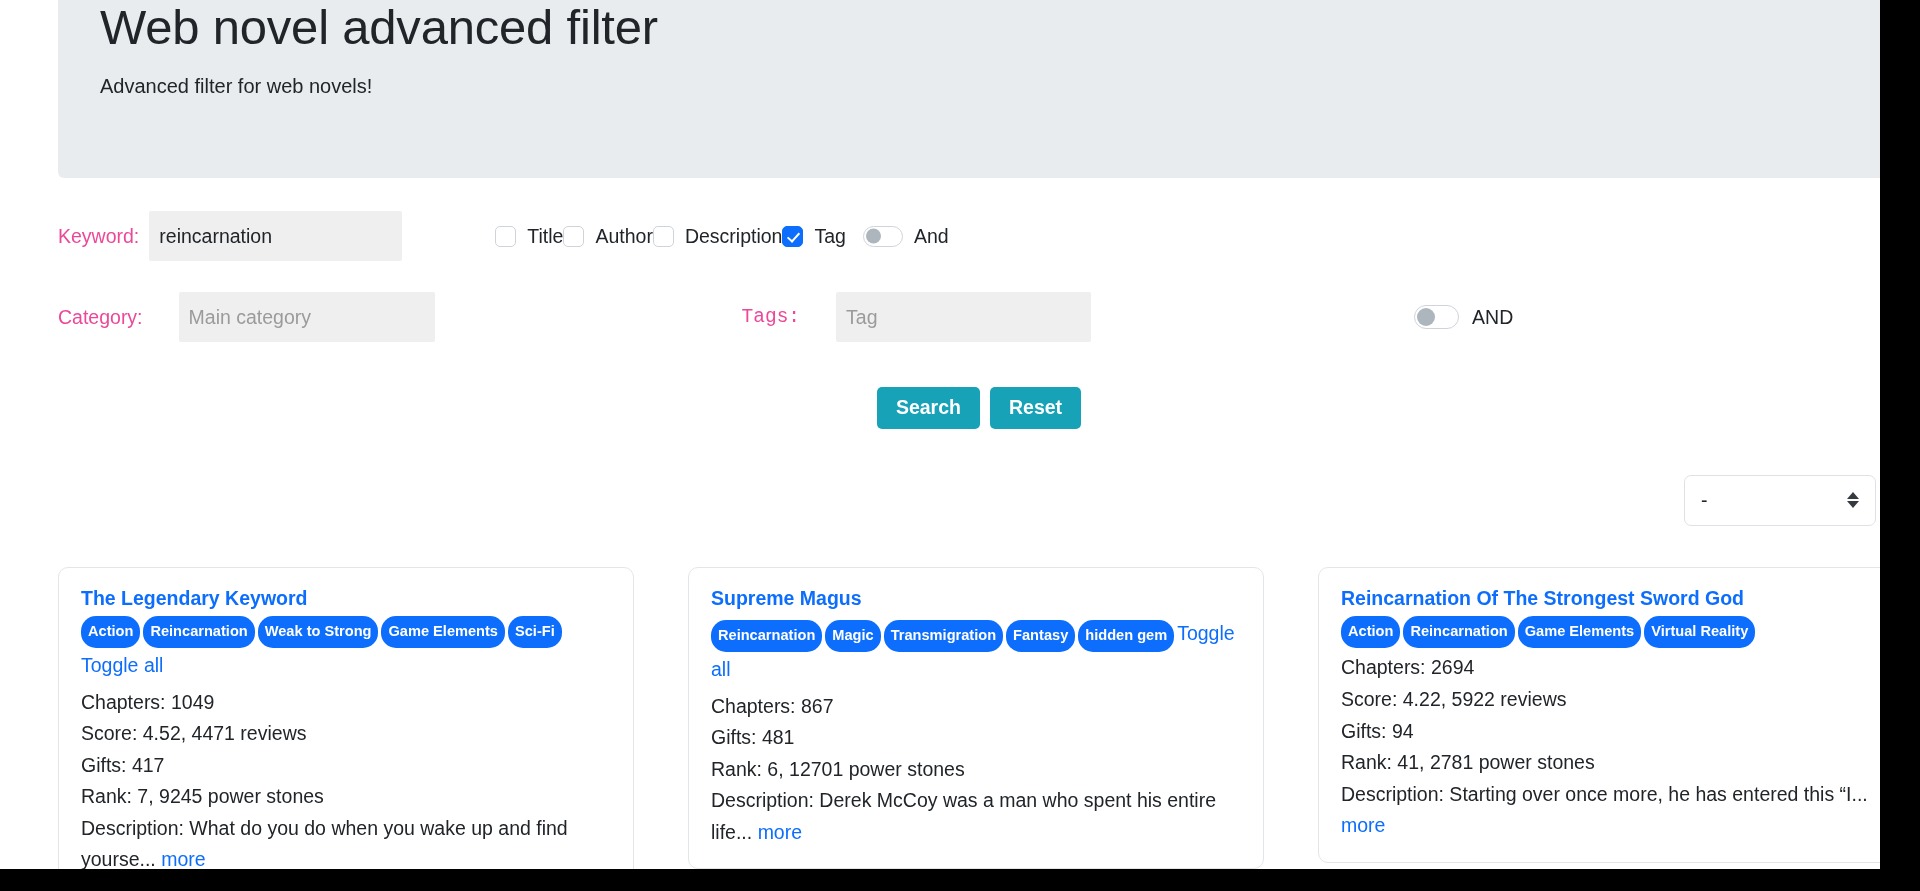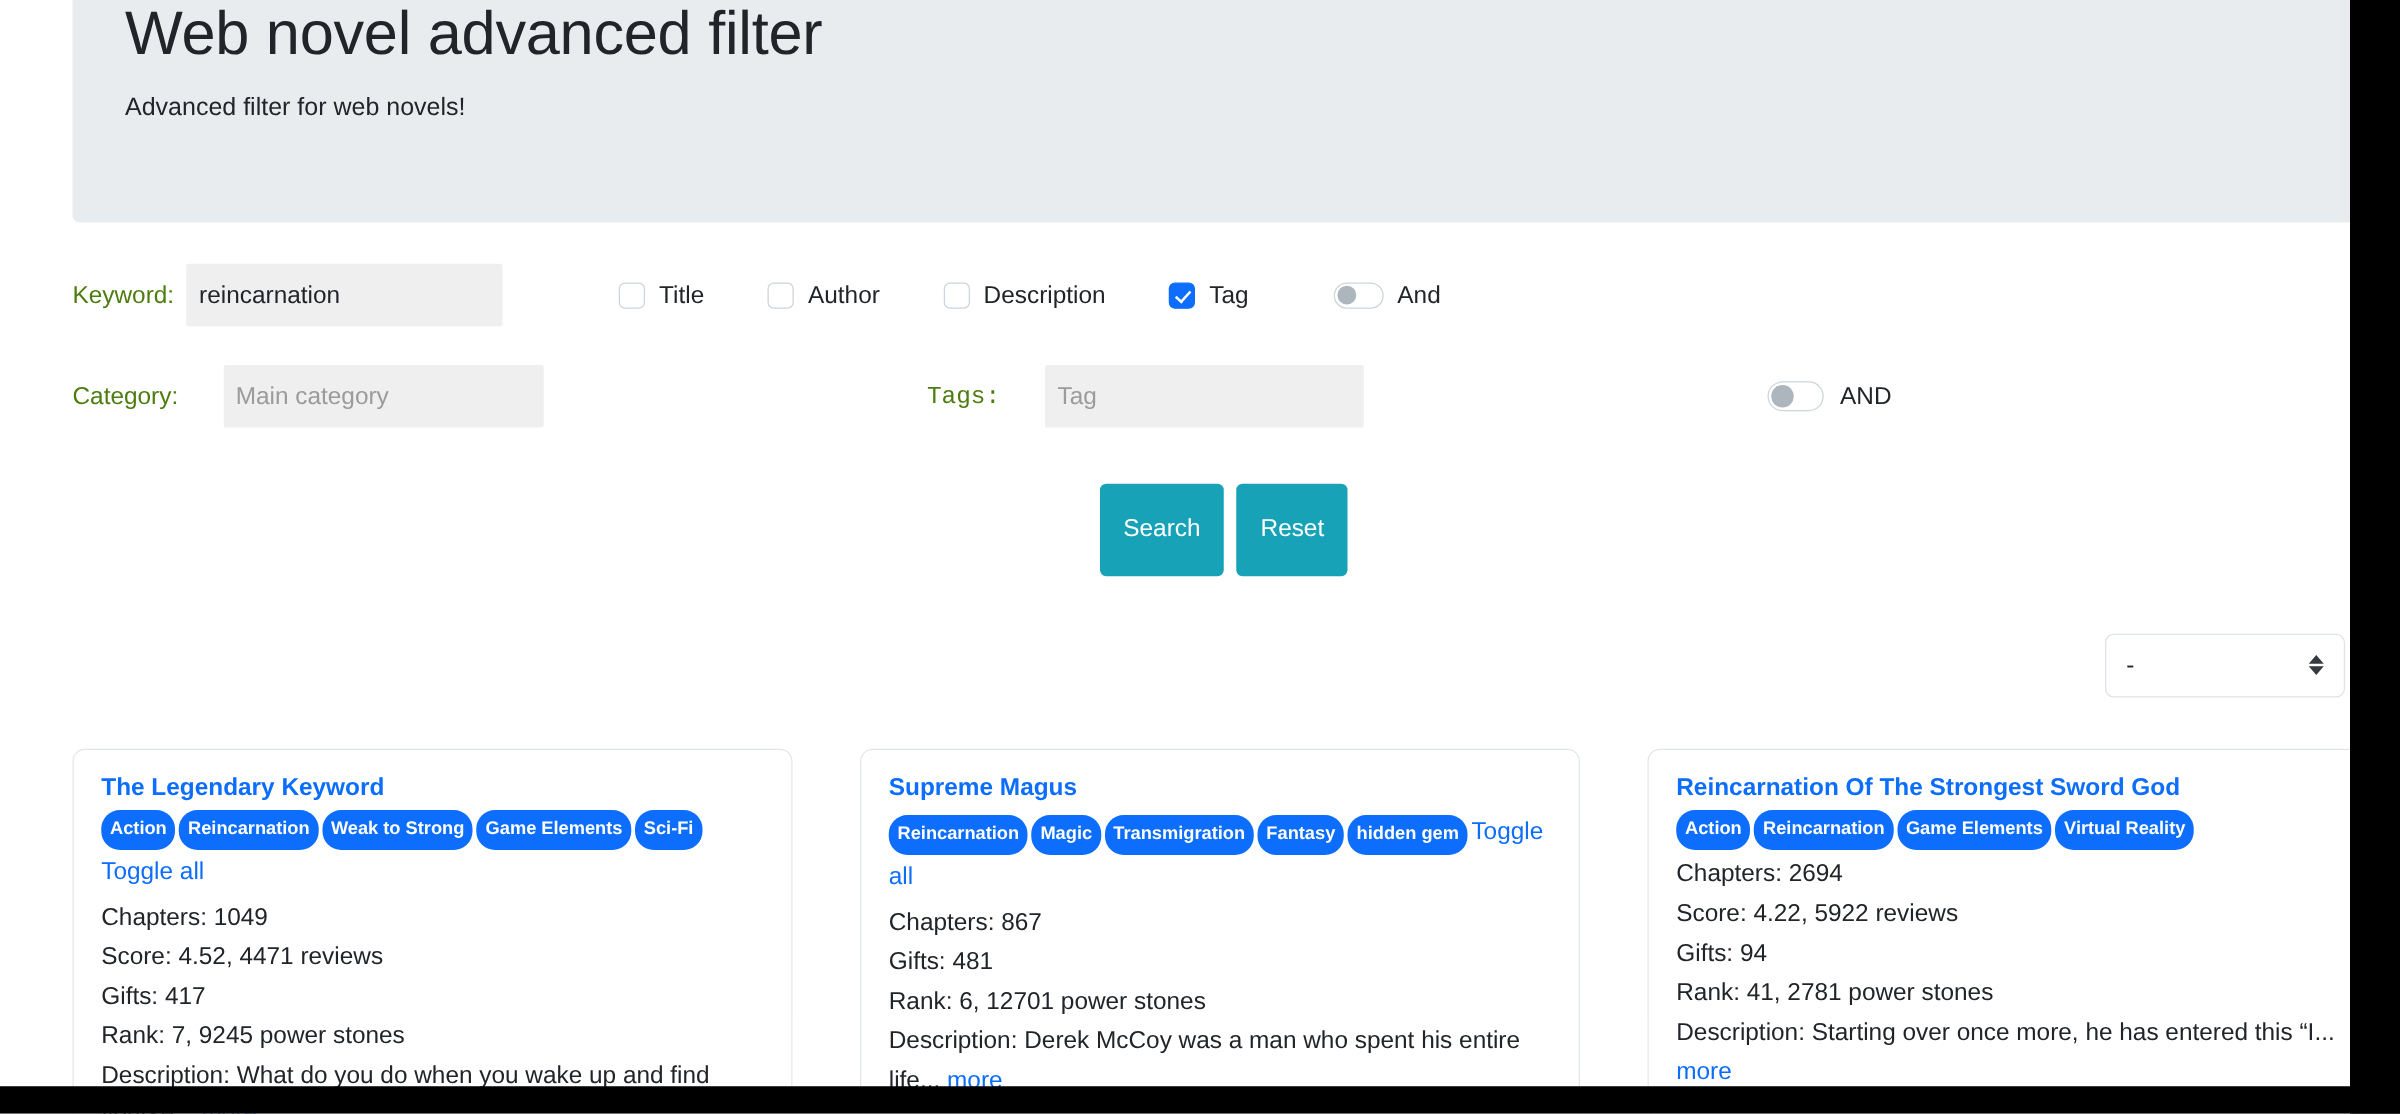--- a/index.html
+++ b/index.html
@@ -67,21 +67,21 @@
   .form-area { padding: 0 20px 0 18px; }
 
   .row-keyword {
     display: flex;
     align-items: center;
     margin-top: 33px;
     height: 50px;
   }
   .lbl {
     font-size: 19.5px;
-    color: #4d7c0f;
+    color: #ec4899;
     white-space: nowrap;
   }
   .txtinput {
     background: #efefef;
     border: none;
     border-radius: 2px;
     height: 50px;
     font-size: 19.5px;
     font-family: "Liberation Sans", sans-serif;
     color: #212529;
@@ -164,23 +164,24 @@
     gap: 10px;
     margin-top: 45px;
   }
   .btn {
     background: #17a2b8;
     color: #ffffff;
     border: none;
     border-radius: 5px;
     font-size: 19.5px;
     font-family: "Liberation Sans", sans-serif;
-    padding: 27px 19px;
+    padding: 11px 19px;
     cursor: pointer;
     line-height: 1;
+    font-weight: bold;
   }
 
   .row-select {
     display: flex;
     justify-content: flex-end;
     margin-top: 46px;
     padding-right: 24px;
   }
   .sel {
     width: 192px;
@@ -279,21 +280,21 @@
       <h1 class="jumbo-title">Web novel advanced filter</h1>
       <p class="jumbo-lead">Advanced filter for web novels!</p>
     </div>
 
     <div class="form-area">
 
       <div class="row-keyword">
         <span class="lbl">Keyword:</span>
         <input class="txtinput" id="keyword-input" type="text" value="reincarnation" style="">
 
-        <div class="checks" style="margin-left:93px; gap:51px;">
+        <div class="checks" style="margin-left:93px; ">
           <label class="check-item">
             <span class="cb"></span>
             <span>Title</span>
           </label>
           <label class="check-item">
             <span class="cb"></span>
             <span>Author</span>
           </label>
           <label class="check-item">
             <span class="cb"></span>

